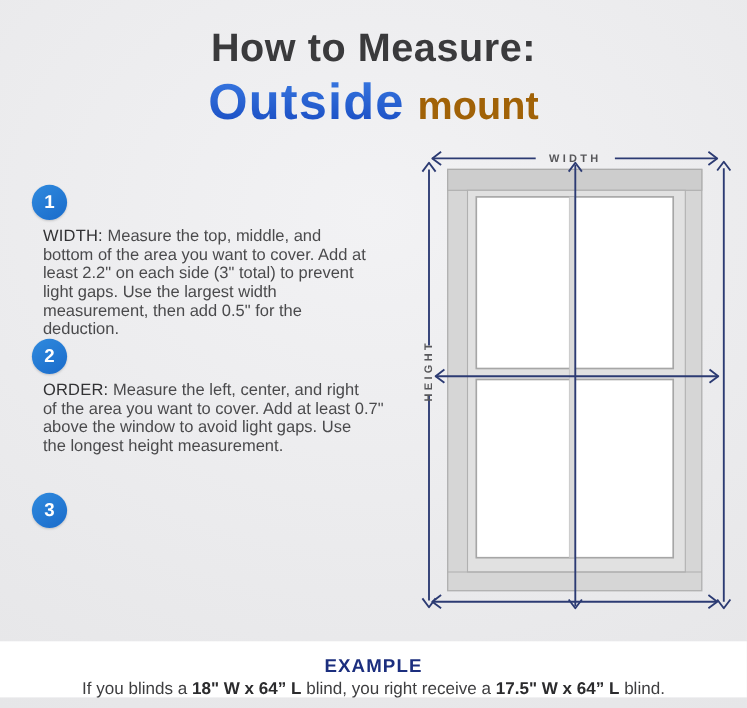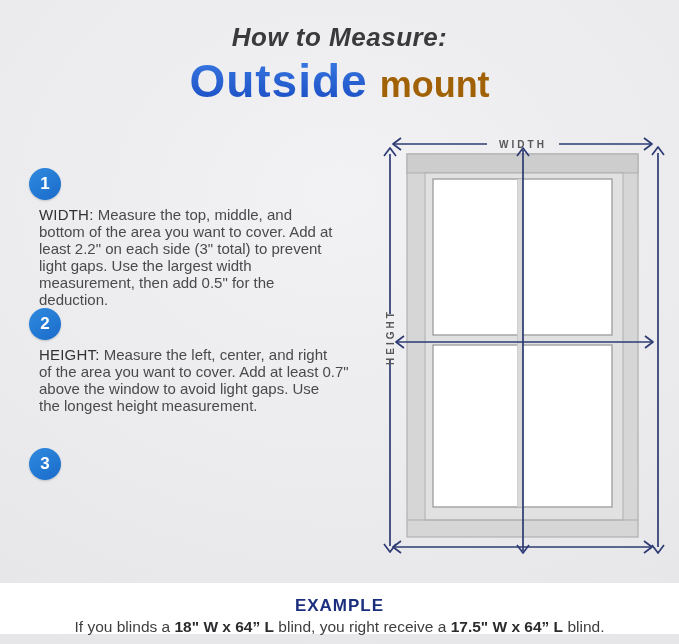--- a/index.html
+++ b/index.html
@@ -7,21 +7,21 @@
     width:679px; height:644px; position:relative; overflow:hidden;
     font-family:"Liberation Sans", sans-serif;
     background:#e9eaec;
   }
   .bg {
     position:absolute; inset:0;
     background:radial-gradient(130% 110% at 50% 30%, #f2f2f4 0%, #e9e9eb 55%, #e2e2e4 100%);
   }
   
   .header { position:absolute; top:22px; left:0; right:0; text-align:center; }
-  .title-line1 { font-size:26px; font-weight:700; color:#3a3a3c; letter-spacing:0.5px;font-style:italic; }
+  .title-line1 { font-size:36px; font-weight:700; color:#3a3a3c; letter-spacing:0.5px; }
   .title-line2 { margin-top:1px; }
   .title-highlight {
     font-size:46px; font-weight:800; letter-spacing:1px;
     color:#2160d4;
     background:linear-gradient(180deg,#3b7ce4 0%, #1b4fc4 90%);
     -webkit-background-clip:text; background-clip:text;text-align:right; -webkit-text-fill-color:transparent;
   }
   .title-suffix { font-size:36px; font-weight:600; color:#a16207; margin-left:12px; }
   
   .step { position:absolute; left:29px; width:354px; }
@@ -71,21 +71,21 @@
 least 2.2" on each side (3" total) to prevent
 light gaps. Use the largest width
 measurement, then add 0.5" for the
 deduction.</span></p>
 </div>
 
 <div class="step" id="step2">
   <div class="badge">
       <span>2</span>
     </div>
-  <p><strong>HEIGHT:</strong> <span class="step-body">Measure the left, center, and right
+  <p><strong>ORDER:</strong> <span class="step-body">Measure the left, center, and right
 of the area you want to cover. Add at least 0.7"
 above the window to avoid light gaps. Use
 the longest height measurement.</span></p>
 </div>
 
 <div class="step" id="step3">
   <div class="badge">
       <span>3</span>
     </div>
 </div>

